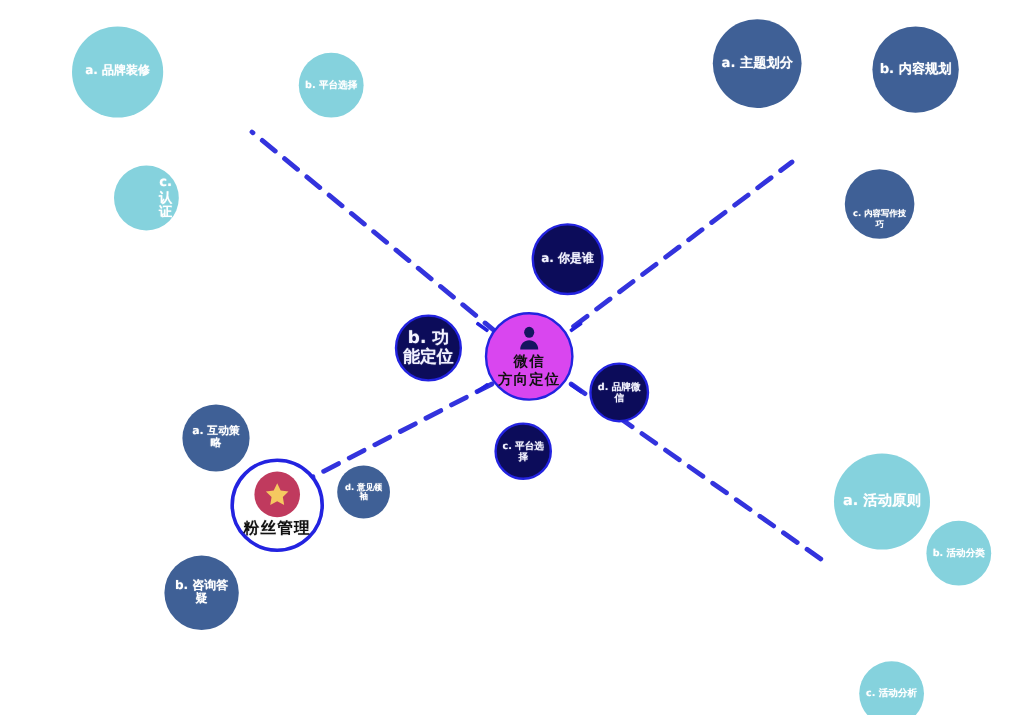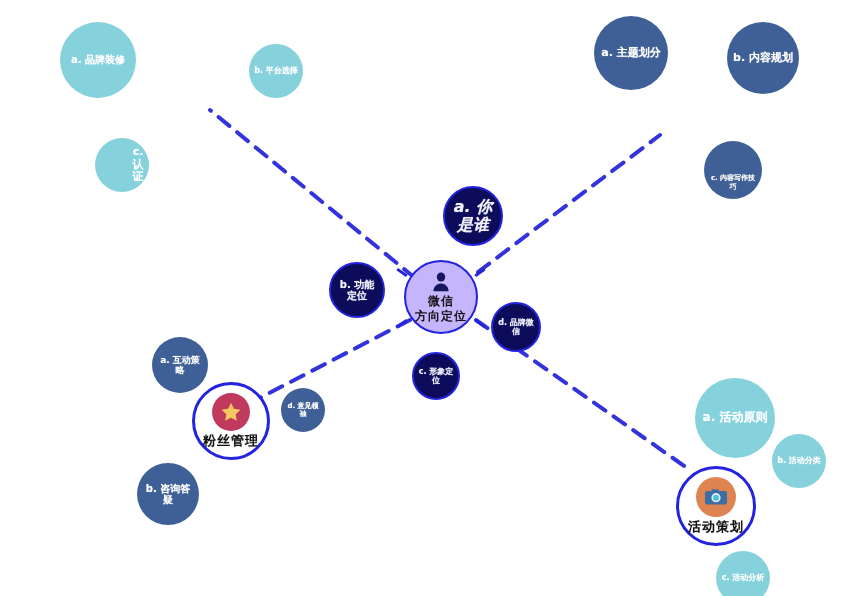--- a/index.html
+++ b/index.html
@@ -39,21 +39,21 @@
     text-shadow:0 0 1px rgba(0,0,0,.25);
   }
   .hub .icon-wrap{
     border-radius:50%;
     display:flex;align-items:center;justify-content:center;
     margin-bottom:1px;
   }
 
   
   .root{
-    background:#c4b5fd;
+    background:#d946ef;
     border:2px solid #2323e0;
     z-index:7;
   }
   .root .root-label{
     font-size:12px;font-weight:bold;color:#111;line-height:1.25;letter-spacing:1px;
   }
 
   
   .sat{
     z-index:3;
@@ -95,27 +95,27 @@
     <div class="root-label">微信</div>
     <div class="root-label">方向定位</div>
   </div>
 
   <div class="tick" style="left:396px;top:271px;width:12px;height:3px;transform:rotate(35deg);"></div>
   <div class="tick" style="left:474px;top:271px;width:12px;height:3px;transform:rotate(-35deg);"></div>
   <div class="tick" style="left:396px;top:322px;width:12px;height:3px;transform:rotate(-35deg);"></div>
   <div class="tick" style="left:474px;top:322px;width:12px;height:3px;transform:rotate(35deg);"></div>
 
   <div class="node sat navy" style="left:443px;top:186px;width:60px;height:60px;">
-    <span class="sat-label" style="font-size:16px;font-style:italic;">a. 你是谁</span>
+    <span class="sat-label" style="font-size:10px;">a. 你是谁</span>
   </div>
   <div class="node sat navy" style="left:329px;top:262px;width:56px;height:56px;">
-    <span class="sat-label" style="font-size:10px;">b. 功能定位</span>
+    <span class="sat-label" style="font-size:14px;">b. 功能定位</span>
   </div>
   <div class="node sat navy" style="left:412px;top:352px;width:48px;height:48px;">
-    <span class="sat-label" style="font-size:8px;">c. 形象定位</span>
+    <span class="sat-label" style="font-size:8px;">c. 平台选择</span>
   </div>
   <div class="node sat navy" style="left:491px;top:302px;width:50px;height:50px;">
     <span class="sat-label" style="font-size:8px;">d. 品牌微信</span>
   </div>
 
   <div class="node sat teal" style="left:60px;top:22px;width:76px;height:76px;">
     <span class="sat-label" style="font-size:10px;">a. 品牌装修</span>
   </div>
   <div class="node sat teal" style="left:249px;top:44px;width:54px;height:54px;">
     <span class="sat-label" style="font-size:8px;">b. 平台选择</span>
@@ -154,25 +154,14 @@
 
   <div class="node sat teal" style="left:669px;top:378px;width:80px;height:80px;margin-left:26px;">
     <span class="sat-label" style="font-size:12px;">a. 活动原则</span>
   </div>
   <div class="node sat teal" style="left:772px;top:434px;width:54px;height:54px;">
     <span class="sat-label" style="font-size:8px;">b. 活动分类</span>
   </div>
   <div class="node sat teal" style="left:716px;top:551px;width:54px;height:54px;">
     <span class="sat-label" style="font-size:8px;">c. 活动分析</span>
   </div>
-  <div class="node hub" style="left:676px;top:466px;width:80px;height:80px;">
-    <span class="icon-wrap" style="width:40px;height:40px;background:#dd8451;">
-      <svg width="26" height="22" viewBox="0 0 26 22" aria-hidden="true">
-        <rect x="2" y="5" width="22" height="13.5" rx="2.2" fill="#3a6ea5"></rect>
-        <path d="M8.6 5V3.4h7.2V5z" fill="#3a6ea5"></path>
-        <circle cx="13" cy="11.7" r="4.6" fill="#e9eff5"></circle>
-        <circle cx="13" cy="11.7" r="3.0" fill="#49c6d6"></circle>
-      </svg>
-    </span>
-    <span class="hub-label">活动策划</span>
-  </div>
 
 </div>
 
 </body></html>

